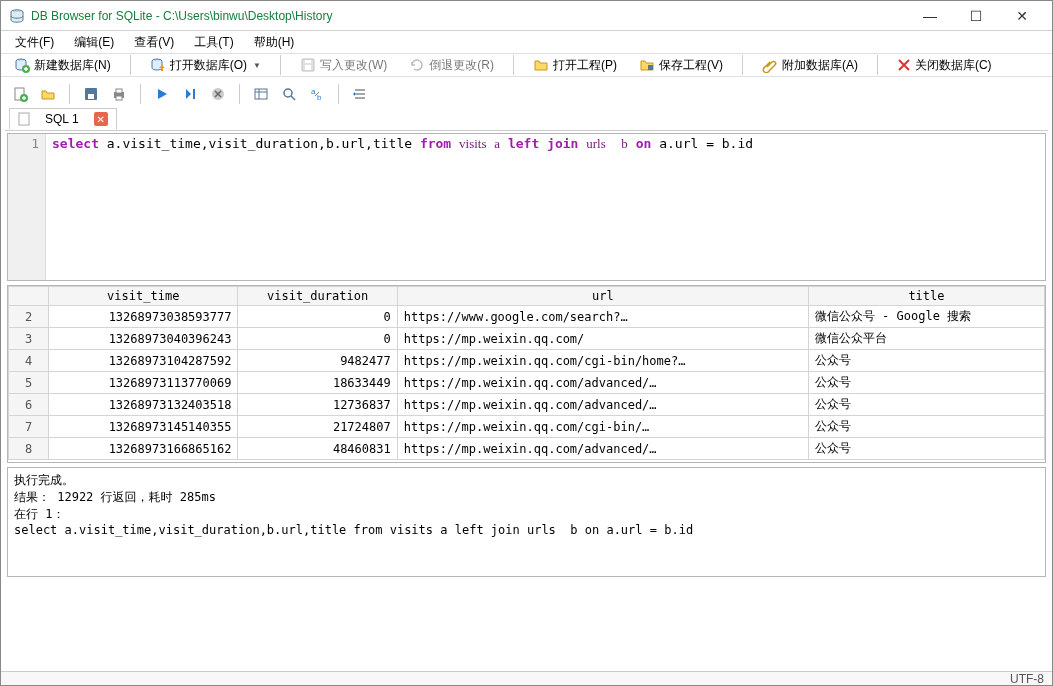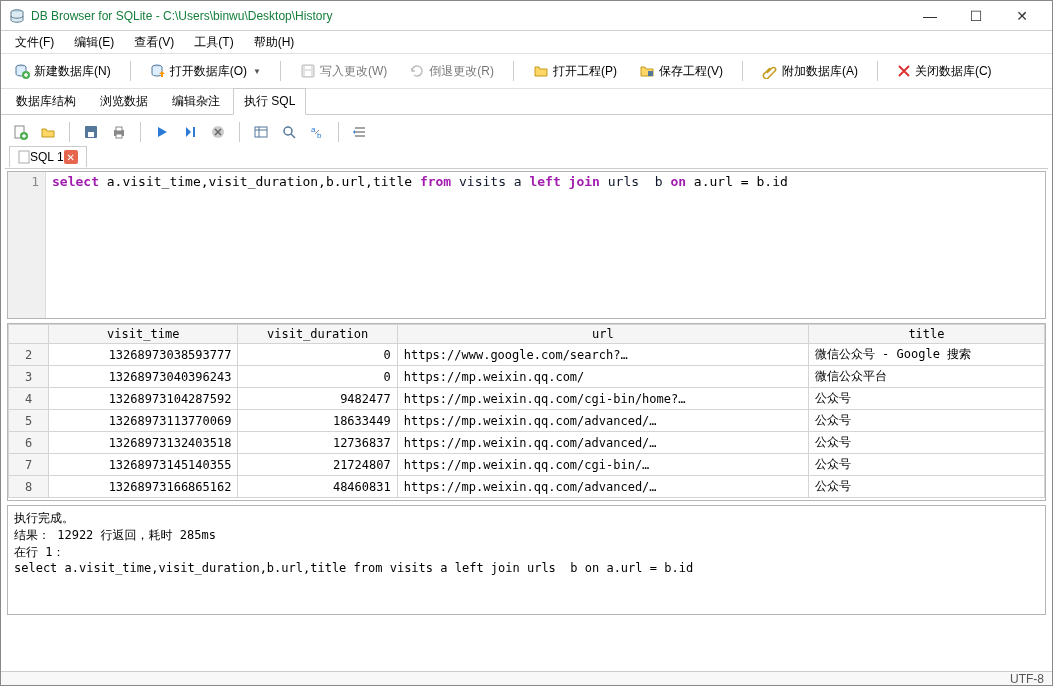--- a/index.html
+++ b/index.html
@@ -5,39 +5,39 @@
 * { box-sizing: border-box; margin: 0; padding: 0; }
 body { font-family: "Microsoft YaHei", "SimSun", Arial, sans-serif; font-size: 12px; background: #fff; color: #000; }
 .window { width: 1053px; height: 686px; border: 1px solid #888; display: flex; flex-direction: column; background: #fff; }
 .titlebar { height: 30px; display: flex; align-items: center; padding: 0 8px; background: #fff; border-bottom: 1px solid #d0d0d0; }
 .titlebar .icon-db { width: 16px; height: 16px; margin-right: 6px; }
 .titlebar .title { flex: 1; font-size: 12px; color: #15803d; }
 .winctl { display: flex; gap: 2px; }
 .winctl div { width: 44px; height: 28px; display: flex; align-items: center; justify-content: center; font-size: 14px; color: #333; cursor: pointer; }
 .menubar { height: 22px; display: flex; align-items: center; padding: 0 6px; gap: 4px; }
 .menubar .menu { padding: 2px 8px; cursor: pointer; font-size: 12px; }
-.toolbar-main { height: 36px; display: flex; align-items: center; padding: 2px 6px; gap: 8px; border-top: 1px solid #e0e0e0; border-bottom: 1px solid #e0e0e0; }
+.toolbar-main { height: 24px; display: flex; align-items: center; padding: 2px 6px; gap: 8px; border-top: 1px solid #e0e0e0; border-bottom: 1px solid #e0e0e0; }
 .tbtn { display: flex; align-items: center; gap: 4px; padding: 2px 6px; font-size: 12px; cursor: pointer; border: 1px solid transparent; }
 .tbtn.disabled { opacity: 0.55; }
 .tbtn .caret { font-size: 8px; color: #555; margin-left: 2px; }
 .sep { width: 1px; height: 20px; background: #ccc; margin: 0 4px; }
 .tabs { height: 26px; display: flex; align-items: flex-end; padding: 0 4px; border-bottom: 1px solid #ccc; gap: 2px; }
 .tab { padding: 4px 10px; font-size: 12px; cursor: pointer; border: 1px solid transparent; border-bottom: none; }
 .tab.active { background: #fff; border-color: #ccc; border-bottom: 1px solid #fff; margin-bottom: -1px; }
 .content { flex: 1; display: flex; flex-direction: column; padding: 4px; overflow: hidden; }
 .sql-toolbar { height: 26px; display: flex; align-items: center; gap: 6px; padding: 2px 4px; }
 .ibtn { width: 22px; height: 22px; display: flex; align-items: center; justify-content: center; cursor: pointer; border: 1px solid transparent; }
 .sql-tabs { height: 24px; display: flex; align-items: center; padding: 0 4px; gap: 2px; border-bottom: 1px solid #ccc; }
-.sql-tab { display: flex; align-items: center; gap: 0; padding: 3px 8px; font-size: 12px; border: 1px solid #ccc; border-bottom: none; background: #fff; cursor: pointer; }
+.sql-tab { display: flex; align-items: center; gap: 15px; padding: 3px 8px; font-size: 12px; border: 1px solid #ccc; border-bottom: none; background: #fff; cursor: pointer; }
 .sql-tab .close-x { width: 14px; height: 14px; background: #e6664d; color: #fff; border-radius: 2px; display: flex; align-items: center; justify-content: center; font-size: 10px; cursor: pointer; }
 .editor { border: 1px solid #b5b5b5; margin: 2px; height: 148px; display: flex; font-family: Consolas, monospace; font-size: 13px; }
 .gutter { width: 38px; background: #f0f0f0; border-right: 1px solid #ddd; padding: 2px 6px; text-align: right; color: #888; user-select: none; }
 .code { flex: 1; padding: 2px 6px; white-space: pre; overflow: auto; }
 .kw { color: #a21caf; font-weight: bold; }
-.ident { color: #0f172a; }
+.ident { color: #701a75; font-family: Liberation Serif, serif; }
 .results { border: 1px solid #b5b5b5; margin: 2px; height: 178px; overflow: auto; position: relative; }
 table.grid { border-collapse: collapse; width: 100%; font-family: Consolas, "Microsoft YaHei", monospace; font-size: 12px; padding-left: 40px; }
 table.grid th, table.grid td { border: 1px solid #d4d4d4; padding: 2px 6px; text-align: left; white-space: nowrap; }
 table.grid th { background: #f5f5f5; font-weight: normal; text-align: center; }
 table.grid td.rownum { background: #f5f5f5; text-align: center; color: #555; width: 40px; }
 table.grid td.num { text-align: right; font-family: Consolas, monospace; }
 .log { border: 1px solid #b5b5b5; margin: 2px; height: 110px; padding: 4px 6px; font-family: Consolas, "Microsoft YaHei", monospace; font-size: 12px; overflow: auto; white-space: pre-wrap; }
 .statusbar { height: 14px; border-top: 1px solid #ccc; display: flex; align-items: center; justify-content: flex-end; padding: 0 8px; font-size: 12px; color: #555; background: #f8f8f8; }
 svg { display: block; }
 </style>
@@ -144,26 +144,20 @@
     <div class="tbtn">
       <span>
           <svg width="14" height="14">
             <path d="M2 2l10 10M12 2L2 12" stroke="#d33" stroke-width="2"></path>
           </svg>
         </span>
       <span>关闭数据库(C)</span>
     </div>
   </div>
 
-  <div class="tabs">
-    <div class="tab">数据库结构</div>
-    <div class="tab">浏览数据</div>
-    <div class="tab">编辑杂注</div>
-    <div class="tab active">执行 SQL</div>
-  </div>
 
   <div class="content">
     <div class="sql-toolbar">
       <div class="ibtn">
           <svg width="16" height="16">
             <rect x="3" y="2" width="9" height="12" fill="#fff" stroke="#888"></rect>
             <circle cx="12" cy="12" r="4" fill="#4caf50"></circle>
             <path d="M12 10v4M10 12h4" stroke="#fff" stroke-width="1.3"></path>
           </svg>
         </div>

